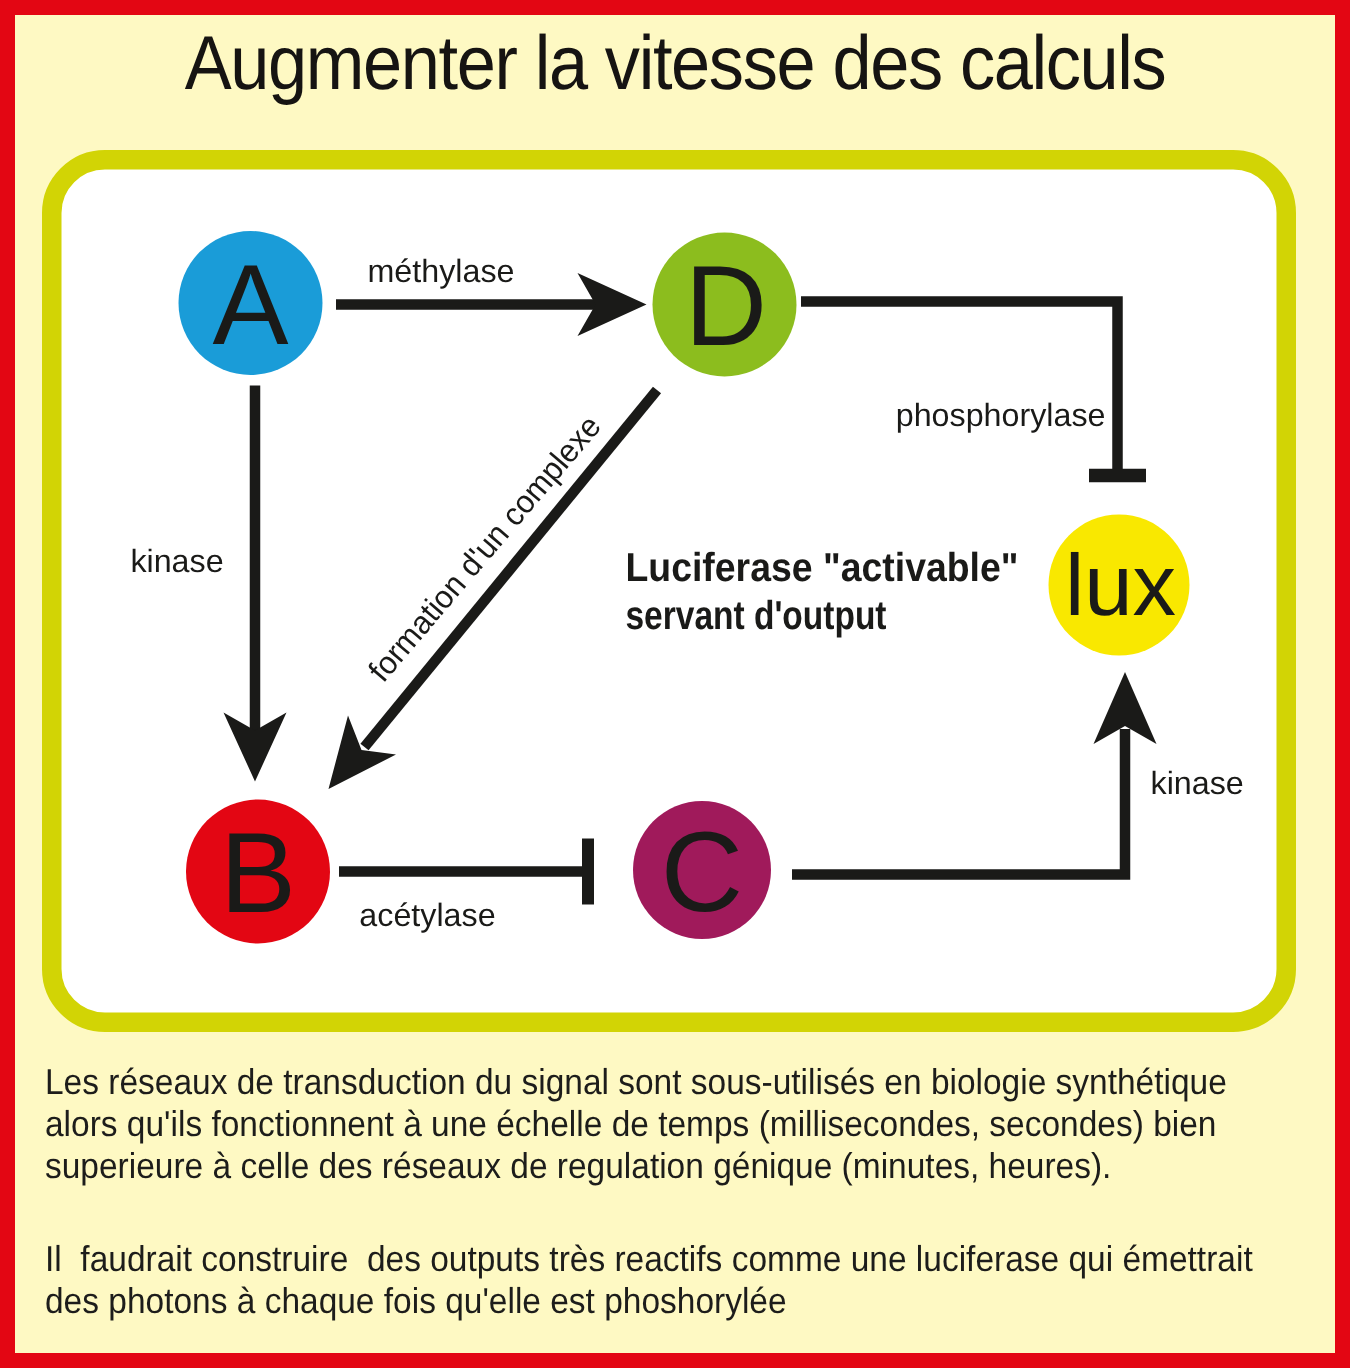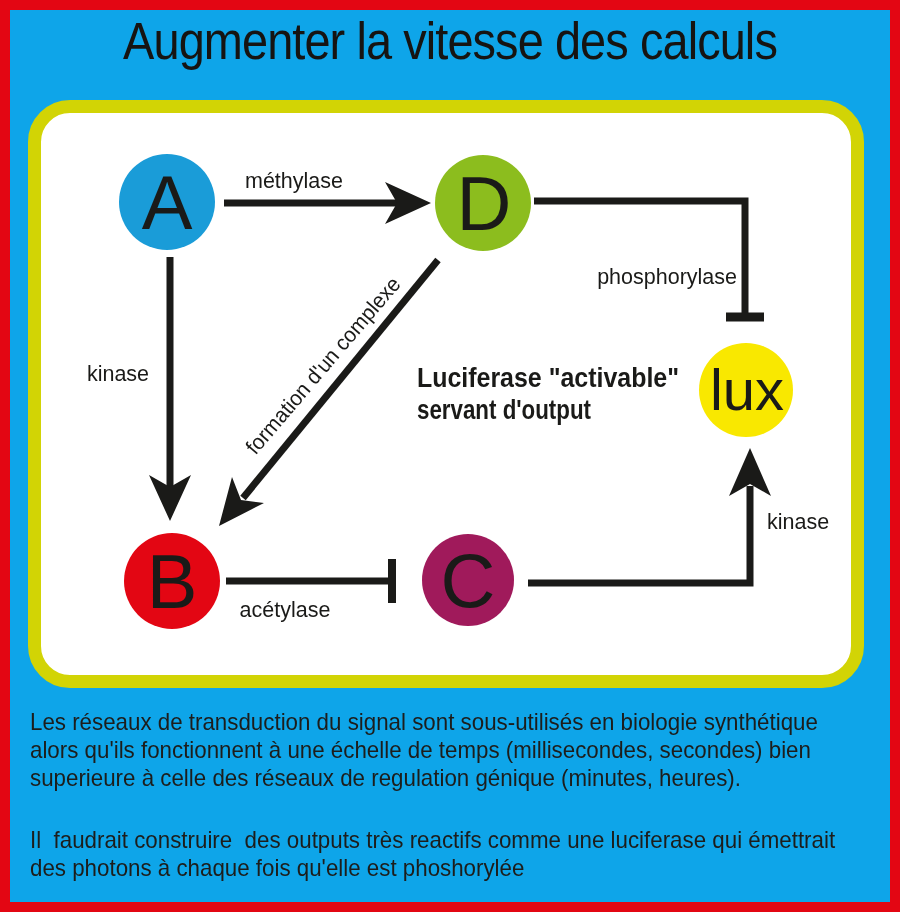--- a/index.html
+++ b/index.html
@@ -1,17 +1,17 @@
 <!DOCTYPE html>
 <html><head>
 <meta charset="utf-8">
 <style>
   html,body { margin:0; padding:0; background:#ffffff; }
   .canvas {
-    position:relative; width:900px; height:912px; background:#0ea5e9;
+    position:relative; width:900px; height:912px; background:#fef9c3;
     font-family:"Liberation Sans", sans-serif; overflow:hidden;
   }
   .outer-border {
     position:absolute; inset:0; border:10px solid #e30613; pointer-events:none; z-index:10;
   }
   .title {
     position:absolute; top:12px; left:0; width:900px; text-align:center;
     font-size:51px; color:#161412; letter-spacing:-1px;
     transform:scaleX(.92); transform-origin:center top; white-space:pre;
   }

